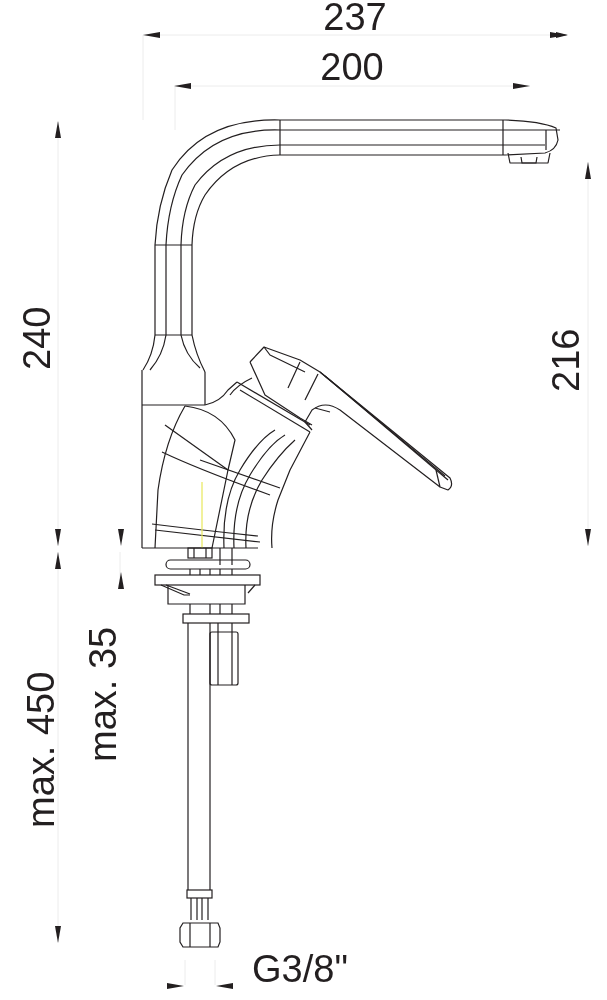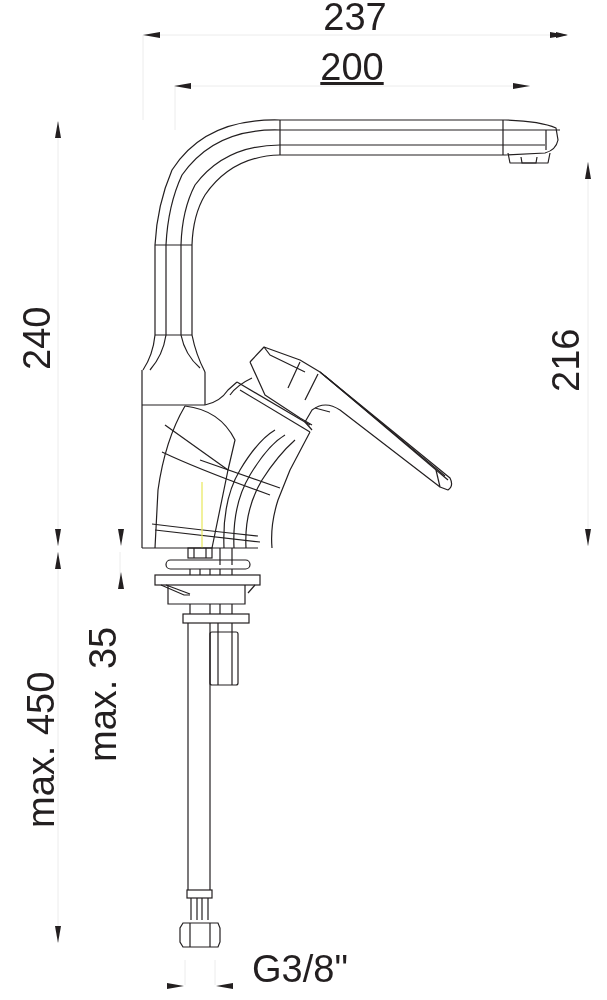--- a/index.html
+++ b/index.html
@@ -152,18 +152,18 @@
     <line x1="208" y1="898" x2="208" y2="920"></line>
     <line x1="197" y1="898" x2="197" y2="920"></line>
     <line x1="202" y1="898" x2="202" y2="920"></line>
     <path d="M183,923 L218,923 L220,928 L220,942 L218,947 L183,947 L180,942 L180,928 Z"></path>
     <line x1="190" y1="923" x2="190" y2="947"></line>
     <line x1="210" y1="923" x2="210" y2="947"></line>
   </g>
 </svg>
 
 <div class="dim-label h-label" style="left:355px; top:-2px;">237</div>
-<div class="dim-label h-label" style="left:352px; top:48px;text-decoration:underline;">200</div>
+<div class="dim-label h-label" style="left:352px; top:48px;">200</div>
 <div class="dim-label v-label" style="left:18px; top:370px;">240</div>
 <div class="dim-label v-label" style="left:547px; top:392px;">216</div>
 <div class="dim-label v-label" style="left:22px; top:828px;">max. 450</div>
 <div class="dim-label v-label" style="left:84px; top:762px;">max. 35</div>
 <div class="dim-label" style="left:252px; top:950px; font-size:38px;">G3/8"</div>
 
 </body></html>

